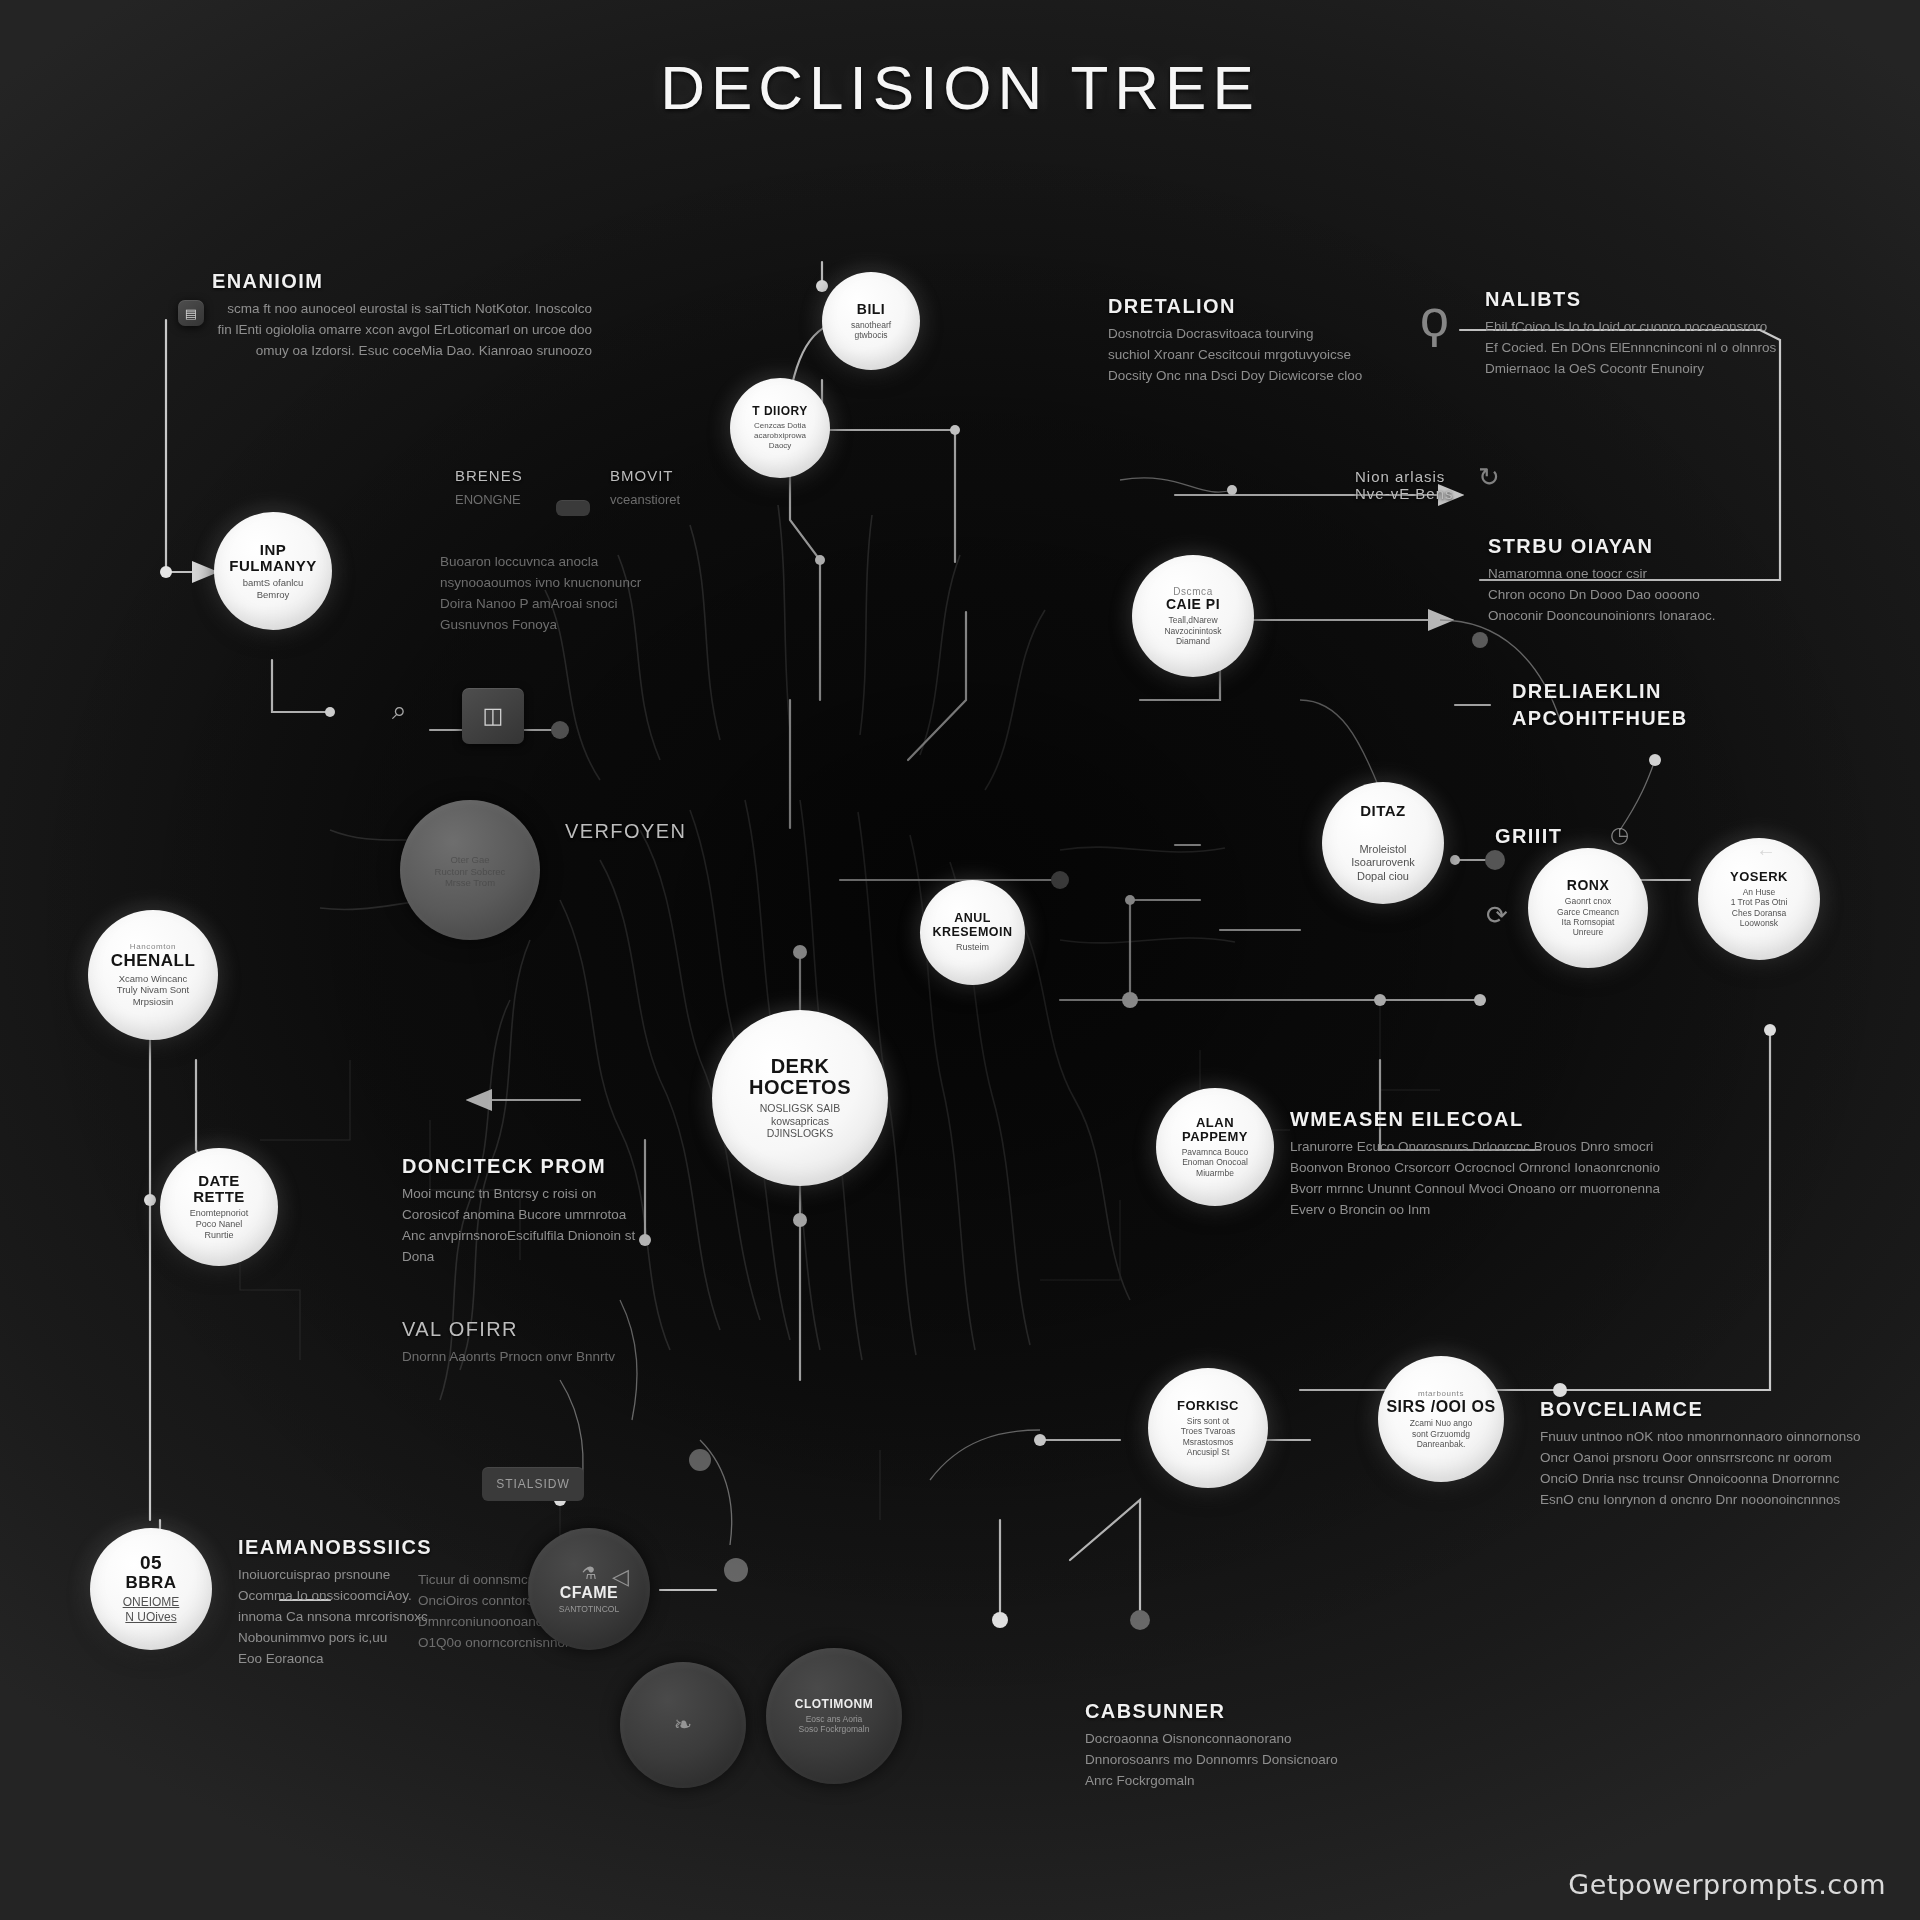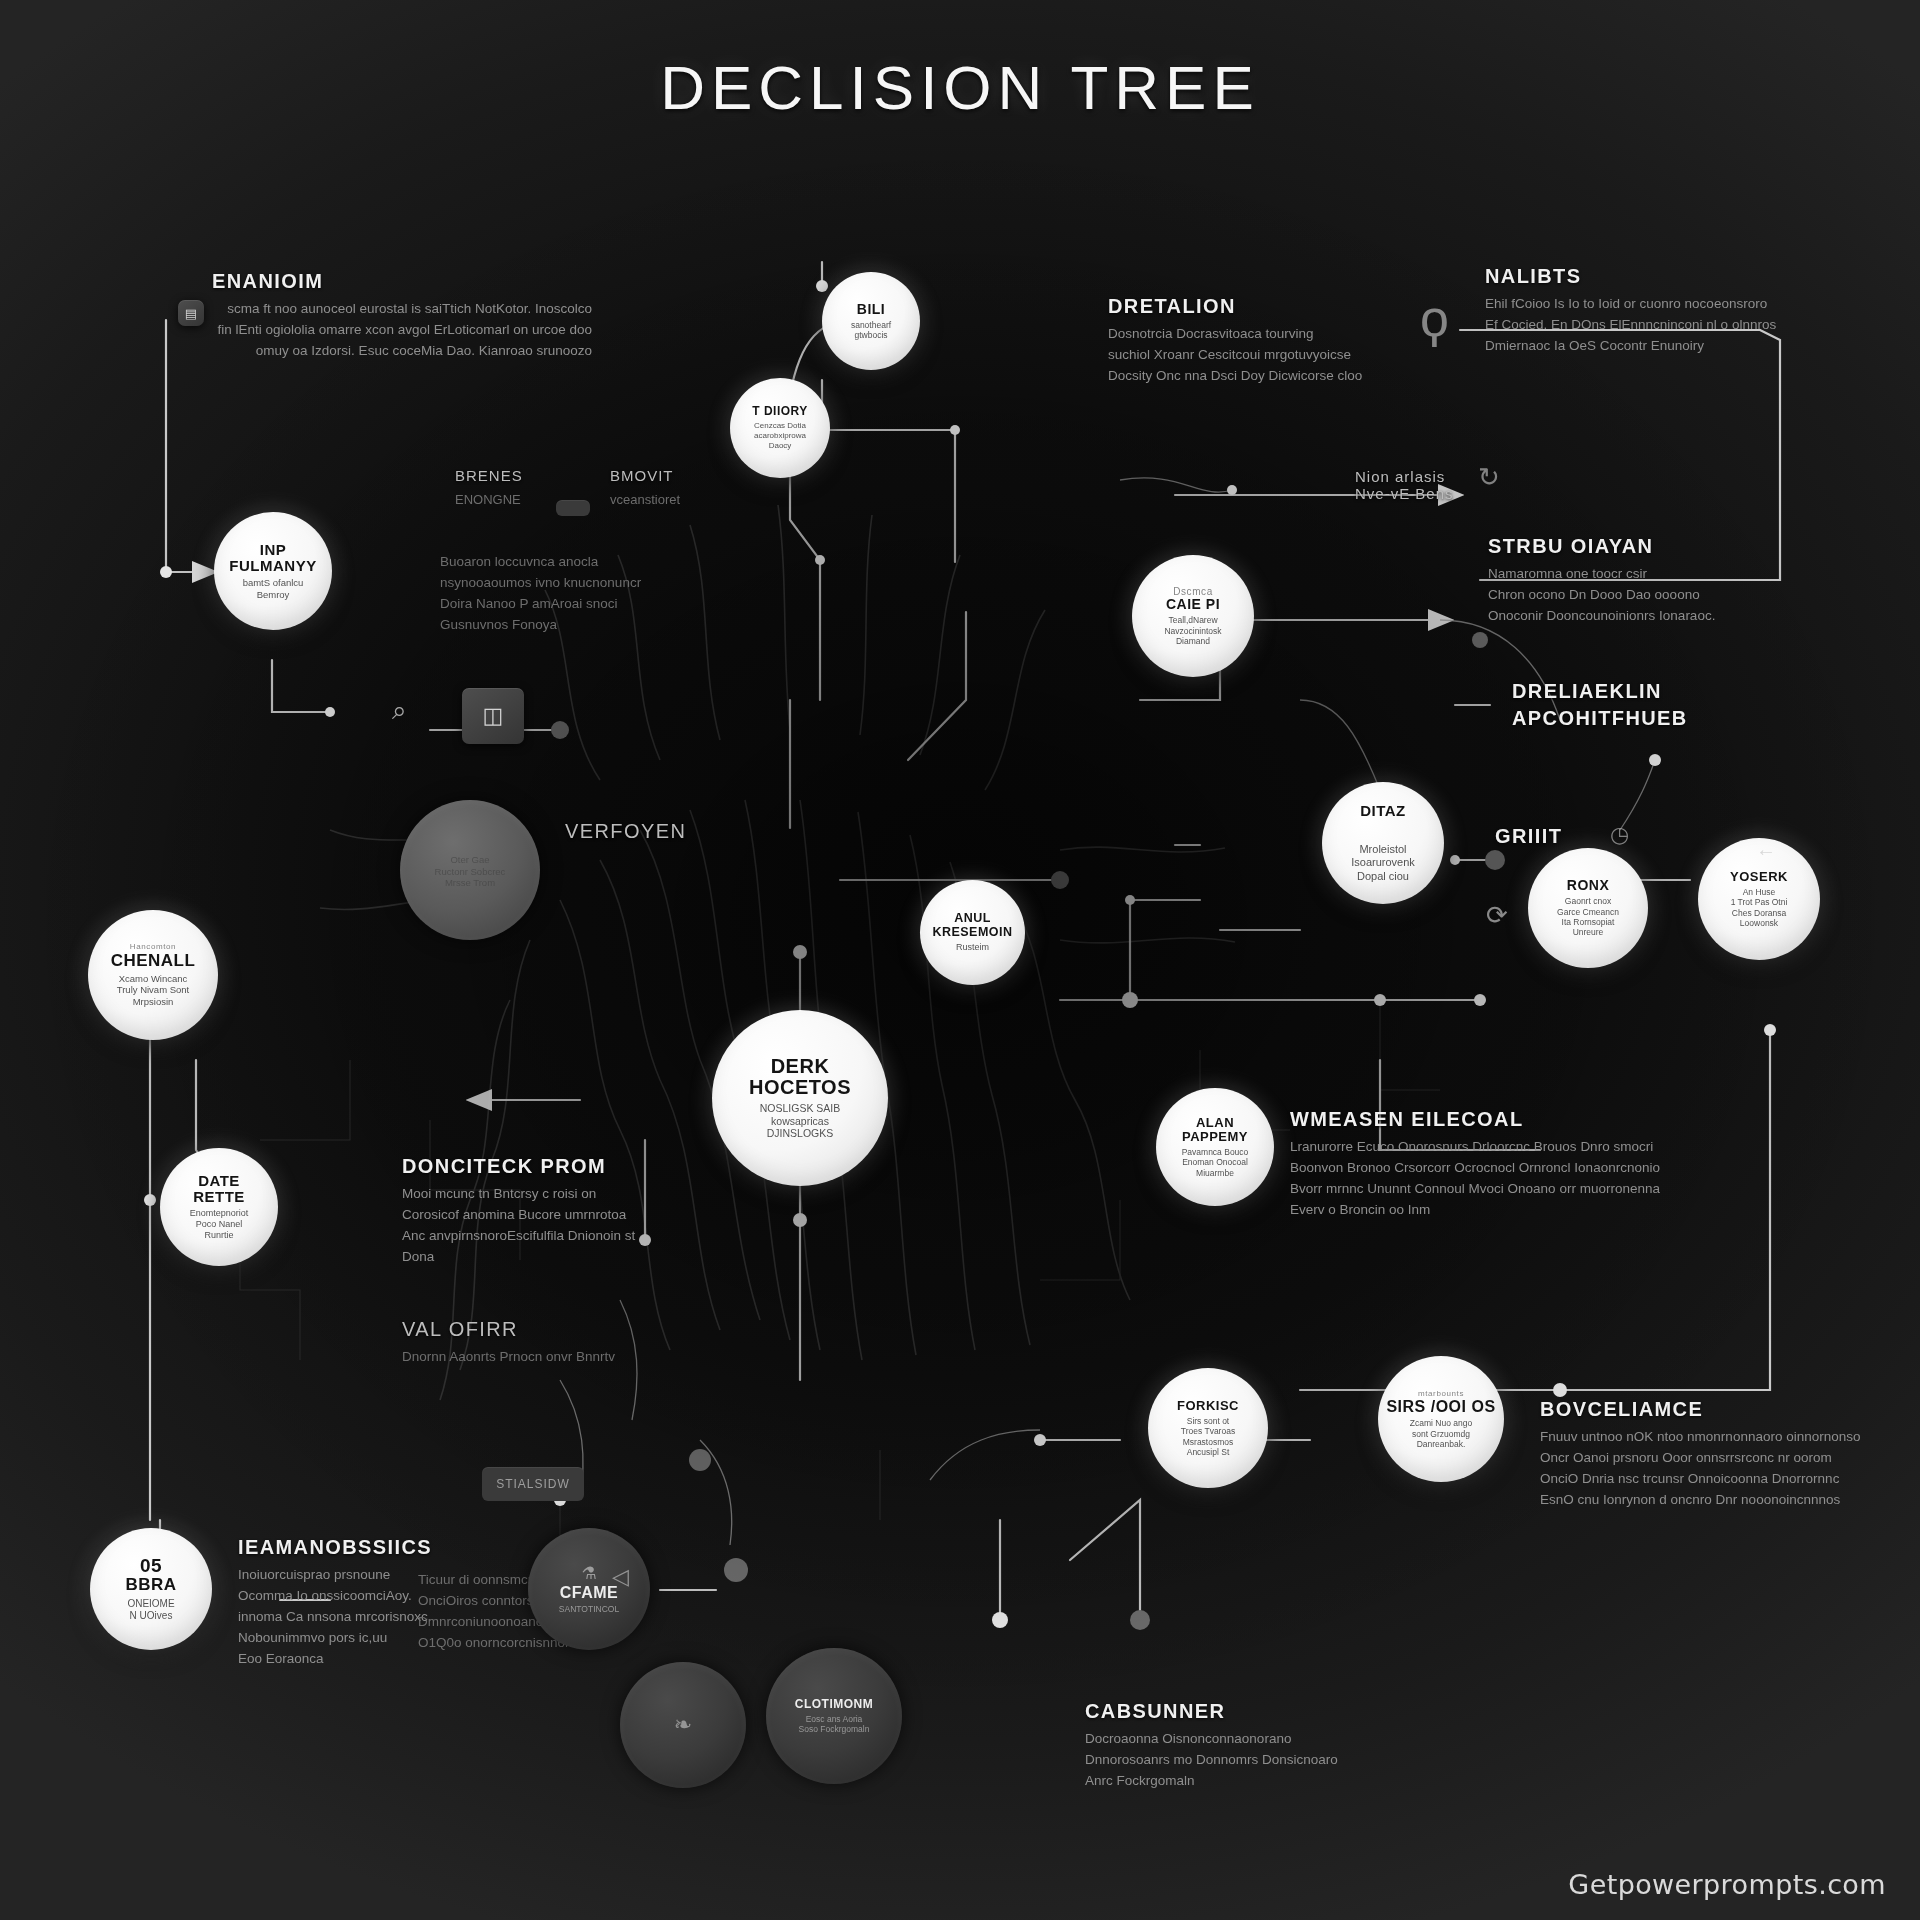--- a/index.html
+++ b/index.html
@@ -262,21 +262,21 @@
 omuy oa Izdorsi. Esuc coceMia Dao. Kianroao srunoozo</div>
   </div>
 
   <div class="label" style="left:1108px;top:295px;width:330px;">
     <div class="hd">DRETALION</div>
     <div class="bd" style="white-space:pre-line;">Dosnotrcia Docrasvitoaca tourving
 suchiol Xroanr Cescitcoui mrgotuvyoicse
 Docsity Onc nna Dsci Doy Dicwicorse cloo</div>
   </div>
 
-  <div class="label" style="left:1485px;top:265px;width:320px;">
+  <div class="label" style="left:1485px;top:288px;width:320px;">
     <div class="hd">NALIBTS</div>
     <div class="bd" style="white-space:pre-line;">Ehil fCoioo Is Io to Ioid or cuonro nocoeonsroro
 Ef Cocied. En DOns ElEnnncninconi nl o olnnros
 Dmiernaoc Ia OeS Cocontr Enunoiry</div>
   </div>
 
   <div class="label dim tiny" style="left:455px;top:467px;width:170px;">
     <div class="hd">BRENES</div>
     <div class="bd">ENONGNE</div>
   </div>
@@ -478,21 +478,21 @@
     <div class="kicker" style="font-size:8px;">mtarbounts</div>
     <div class="ttl" style="font-size:16px;">SIRS /OOI OS</div>
     <div class="sub" style="font-size:8.5px;white-space:pre-line;">Zcami Nuo ango
 sont Grzuomdg
 Danreanbak.</div>
   </div>
 
   <div class="node" style="left:90px;top:1528px;width:122px;height:122px;">
     <div class="ttl" style="font-size:19px;">05</div>
     <div class="ttl" style="font-size:17px;">BBRA</div>
-    <div class="sub" style="font-size:10px;white-space:pre-line;">ONEIOME
+    <div class="sub" style="font-size:12px;white-space:pre-line;text-decoration:underline;">ONEIOME
 N UOives</div>
   </div>
 
   <div class="node dark" style="left:528px;top:1528px;width:122px;height:122px;">
     <div class="glyph" style="position:static;font-size:17px;opacity:.65;">⚗</div>
     <div class="ttl" style="font-size:16px;">CFAME</div>
     <div class="sub" style="font-size:8.5px;">SANTOTINCOL</div>
   </div>
 
   <div class="node dark" style="left:620px;top:1662px;width:126px;height:126px;">

